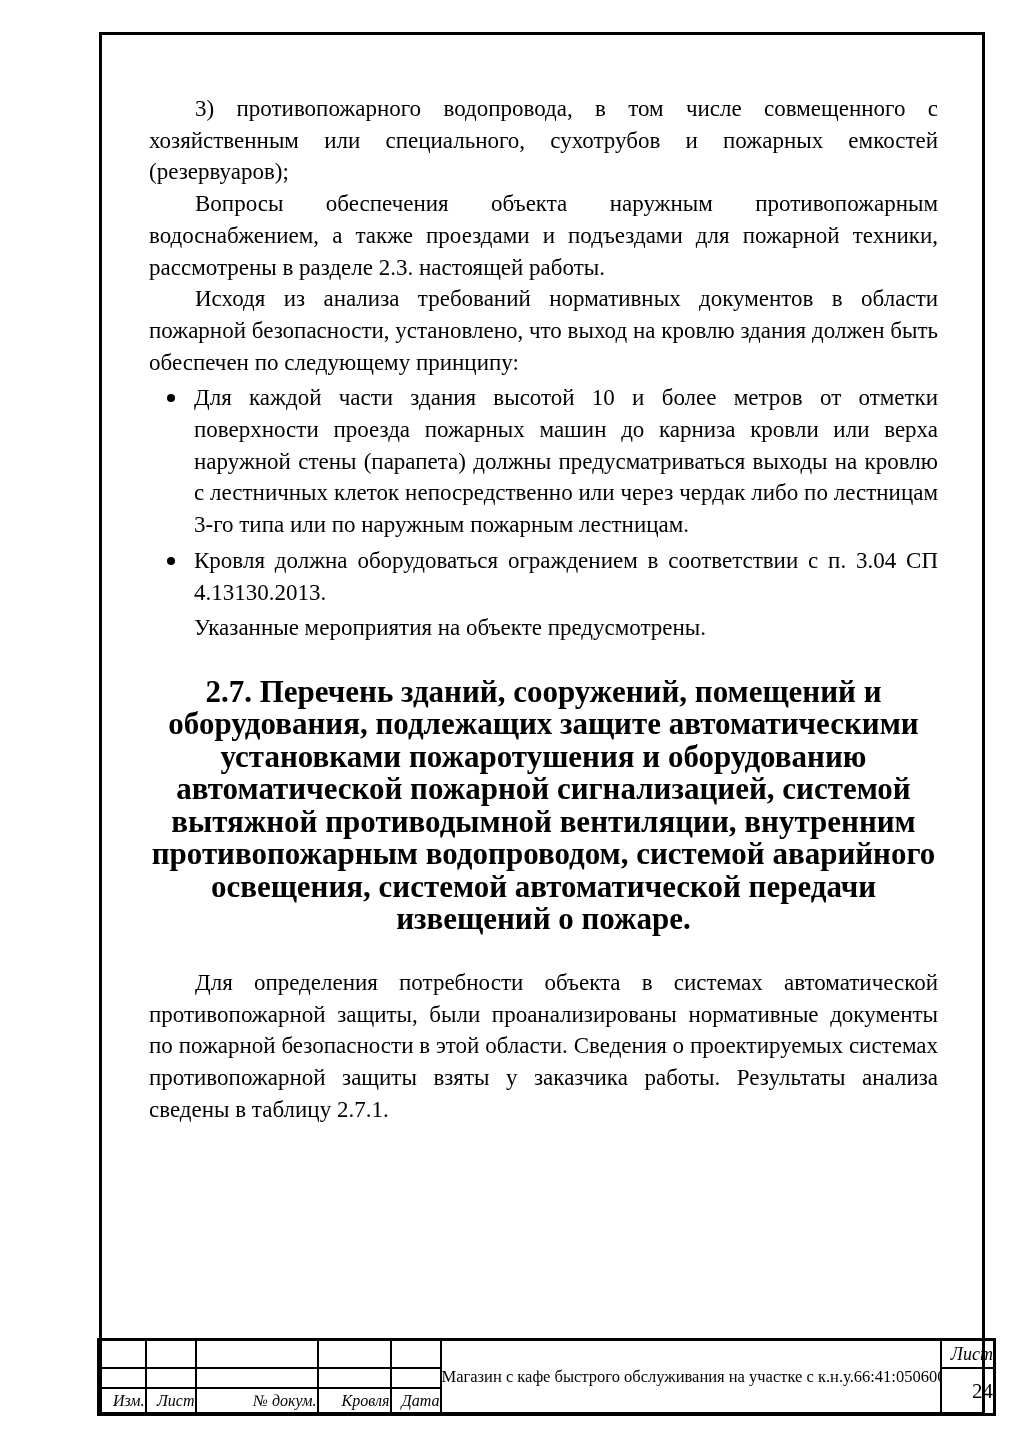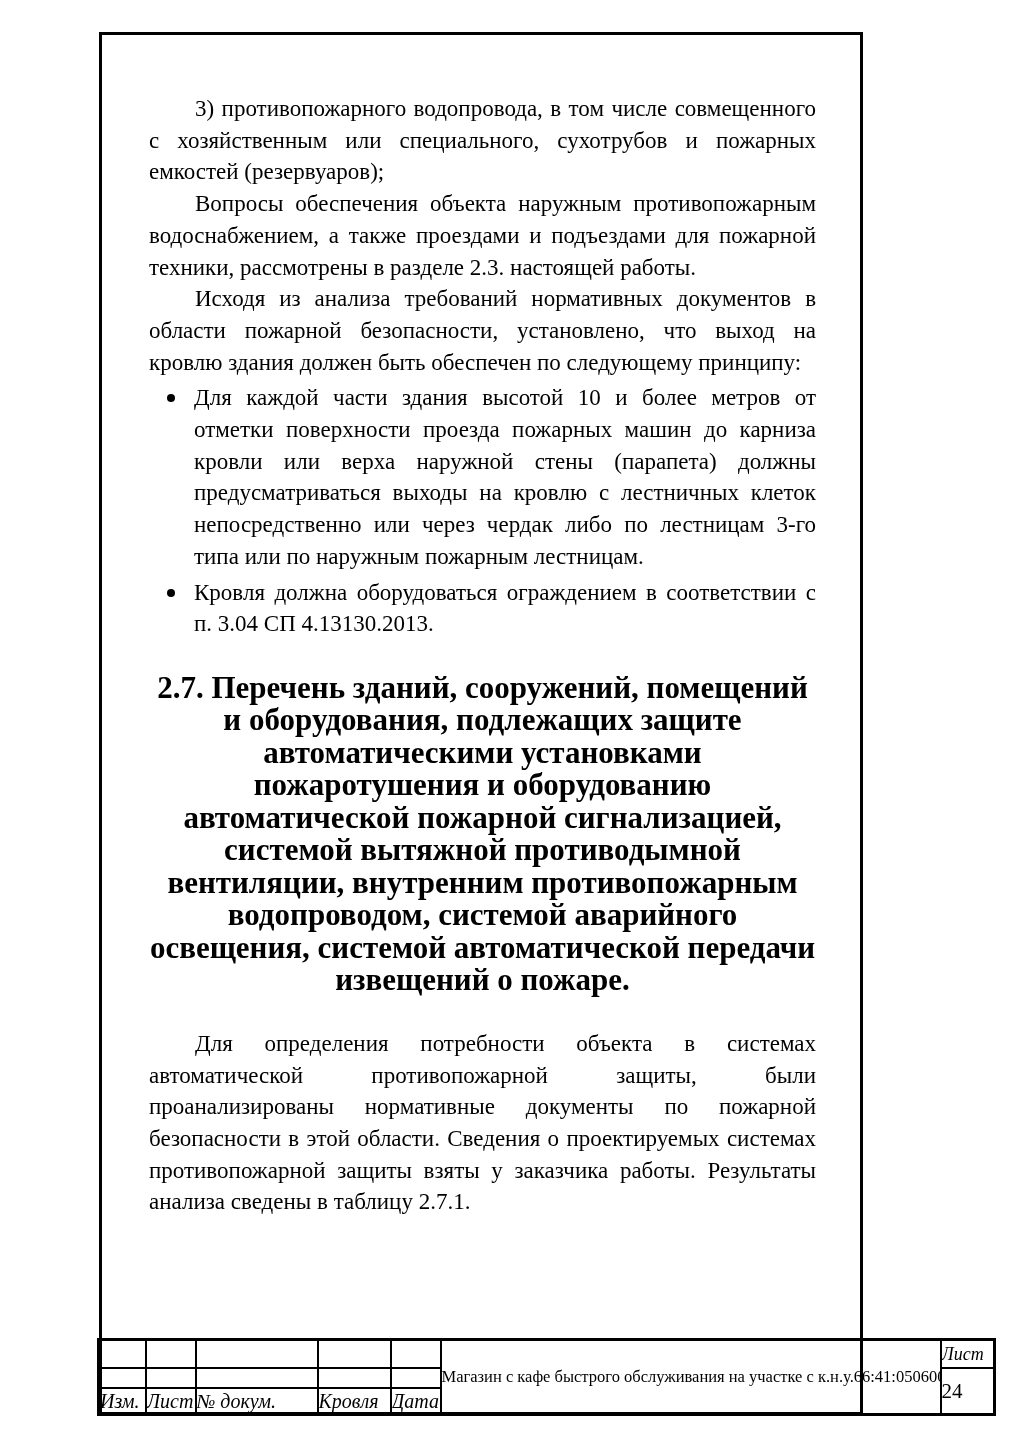--- a/index.html
+++ b/index.html
@@ -2,21 +2,21 @@
 <html lang="ru"><head>
 <meta charset="utf-8">
 <style>
   html,body{margin:0;padding:0;background:#fff;}
   .page{
     position:relative;width:1024px;height:1448px;background:#ffffff;
     font-family:"Liberation Serif","DejaVu Serif",serif;color:#000;overflow:hidden;
   }
   
   .frame{
-    position:absolute;left:99px;top:32px;width:764px;height:1383px;
+    position:absolute;left:99px;top:32px;width:886px;height:1383px;
     border:3px solid #000;box-sizing:border-box;
   }
   .content{
     position:absolute;left:0;top:0;right:0;
     padding:58px 44px 0 47px;
     font-size:23px;line-height:31.7px;text-align:justify;
   }
   .para{margin:0;}
   .indent{text-indent:46px;}
   .bullets{list-style:none;margin:4px 0 0 0;padding:0 0 0 45px;}
@@ -31,28 +31,28 @@
     font-weight:bold;text-align:center;text-indent:0;
   }
   .table-caption{margin-top:25px;}
   
   .titleblock{
     position:absolute;left:97px;top:1338px;width:896px;
     border-collapse:collapse;table-layout:fixed;
     font-family:"Liberation Serif","DejaVu Serif",serif;
   }
   .titleblock td{
-    border:2px solid #000;padding:0;vertical-align:middle;text-align:left;
+    border:2px solid #000;padding:0;vertical-align:middle;text-align:right;
     overflow:hidden;
   }
   .titleblock{border:3px solid #000;}
   .tb-row-1 td{height:26px;}
   .tb-row-2 td{height:18px;}
   .tb-row-3 td{height:24px;}
-  .tb-label{font-style:italic;font-size:20px;white-space:nowrap;}
+  .tb-label{font-style:italic;font-size:16px;white-space:nowrap;}
   .tb-project{
     vertical-align:top;text-align:center;font-size:16.5px;line-height:1.25;
     padding:4px 4px 0 4px;white-space:nowrap;
   }
   .tb-sheet-label{font-style:italic;font-size:18px;}
   .tb-sheet-number{font-size:21px;}
 </style>
 </head>
 <body>
 
@@ -65,20 +65,21 @@
 
       <p class="para indent">Вопросы обеспечения объекта наружным противопожарным водоснабжением, а также проездами и подъездами для пожарной техники, рассмотрены в разделе 2.3. настоящей работы.</p>
 
       <p class="para indent">Исходя из анализа требований нормативных документов в области пожарной безопасности, установлено, что выход на кровлю здания должен быть обеспечен по следующему принципу:</p>
 
       <ul class="bullets">
         <li>Для каждой части здания высотой 10 и более метров от отметки поверхности проезда пожарных машин до карниза кровли или верха наружной стены (парапета)  должны предусматриваться выходы на кровлю с лестничных клеток непосредственно или через чердак либо по лестницам 3-го типа или по наружным пожарным лестницам.</li>
         <li>Кровля должна оборудоваться ограждением в соответствии с п. 3.04 СП 4.13130.2013.</li>
       </ul>
 
+      <p class="para note">Указанные мероприятия на объекте предусмотрены.</p>
 
       <h2 class="heading">2.7. Перечень зданий, сооружений, помещений и оборудования, подлежащих защите автоматическими установками пожаротушения и оборудованию автоматической пожарной сигнализацией, системой вытяжной противодымной вентиляции, внутренним противопожарным водопроводом, системой аварийного освещения, системой автоматической передачи извещений о пожаре.</h2>
 
       <p class="para indent">Для определения потребности объекта в системах автоматической противопожарной защиты, были проанализированы нормативные документы по пожарной безопасности в этой области. Сведения о проектируемых системах противопожарной защиты взяты у заказчика работы. Результаты анализа сведены в таблицу 2.7.1.</p>
 
 
     </div>
   </div>
 
   <table class="titleblock">

